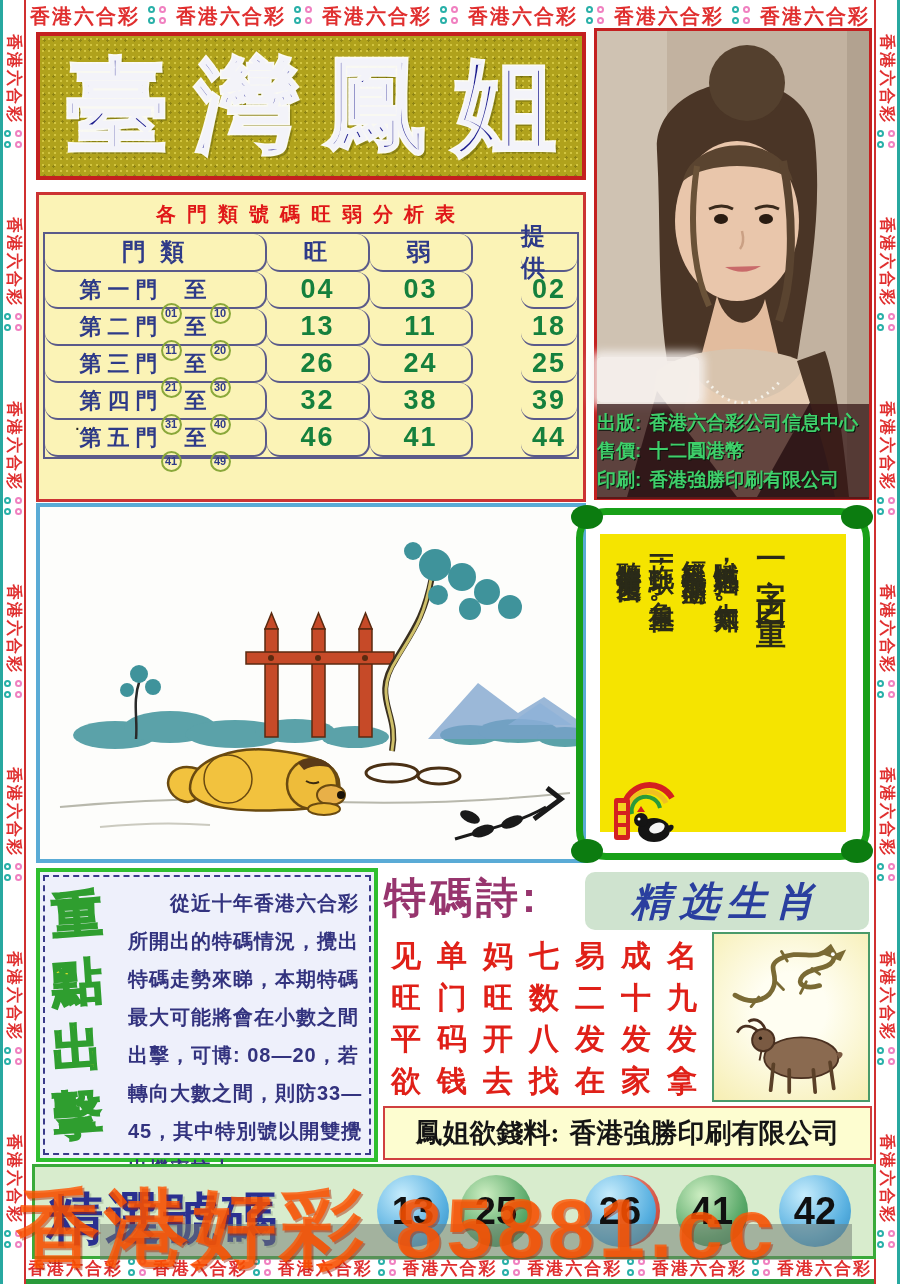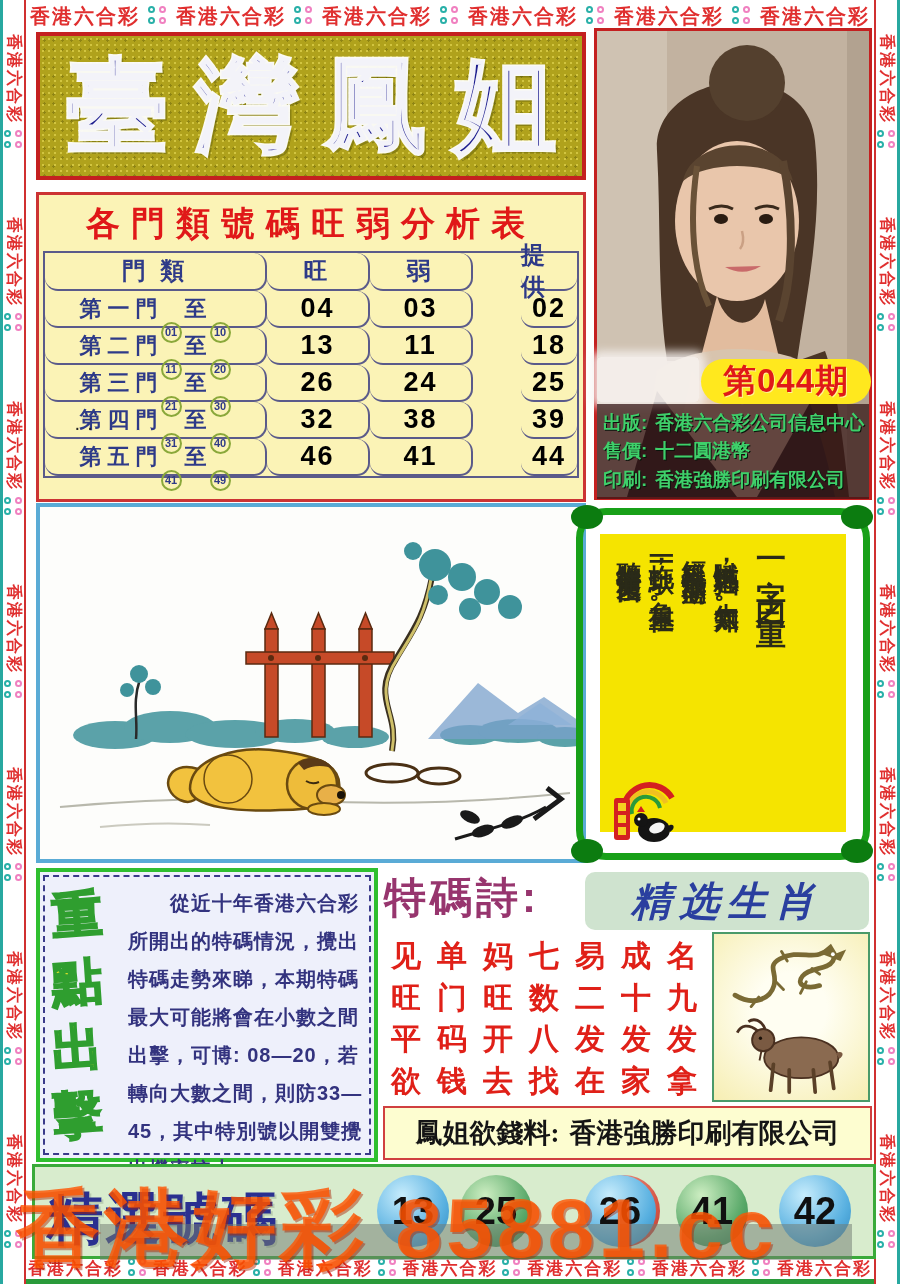--- a/index.html
+++ b/index.html
@@ -27,39 +27,39 @@
   .masthead{left:36px;top:32px;width:550px;height:148px;border:4px solid #c42020;box-sizing:border-box;
     background-color:#b0a21c;
     background-image:radial-gradient(#d2c540 1.2px,transparent 1.4px),radial-gradient(#8e8414 1px,transparent 1.2px);
     background-size:6px 6px,9px 9px;
     display:flex;align-items:center;justify-content:space-between;padding:0 26px;}
   .masthead span{font-size:102px;font-weight:900;color:#1c1c8e;line-height:1;
     -webkit-text-stroke:3px rgba(255,255,255,.95);text-shadow:3px 3px 0 rgba(70,70,0,.35);}
 
   
   .analysis{left:36px;top:192px;width:550px;height:310px;border:3px solid #cc3333;box-sizing:border-box;background:#fbf3b6;}
-  .an-title{margin:6px 0 4px 0;text-align:center;color:#e01818;font-weight:900;font-size:34px;letter-spacing:11px;white-space:nowrap;}
+  .an-title{margin:6px 0 4px 0;text-align:center;color:#e01818;font-weight:900;font-size:20px;letter-spacing:11px;white-space:nowrap;}
   .an-table{margin:0 auto;width:532px;border:2px solid #5a5a8a;display:grid;grid-template-columns:222px 103px 103px 104px;}
   .an-cell{border-right:2px solid #5a5a8a;border-bottom:2px solid #5a5a8a;display:flex;align-items:center;justify-content:center;height:37px;box-sizing:border-box;border-radius:13px;}
   .an-cell:nth-child(4n){border-right:none;margin-left:48px;}
   .an-h{color:#2e3a88;font-weight:900;font-size:24px;letter-spacing:4px;height:38px;}
   .an-label{color:#2e3a88;font-weight:900;font-size:22px;gap:3px;}
   .circ{display:inline-flex;align-items:center;justify-content:center;width:21px;height:21px;border:2px solid #8aa83a;border-radius:50%;font-size:11px;font-weight:bold;color:#2e3a88;box-sizing:border-box;margin-top:47px;}
-  .an-num{color:#000000;font-weight:900;font-size:27px;letter-spacing:2px;}
+  .an-num{color:#15803d;font-weight:900;font-size:27px;letter-spacing:2px;}
   .stray{left:74px;top:416px;color:#222;font-size:20px;letter-spacing:6px;}
 
   
   .illus{left:36px;top:503px;width:550px;height:360px;border:4px solid #5aabd6;box-sizing:border-box;background:#fdfdfb;}
 
   
   .photo{left:594px;top:28px;width:278px;height:472px;border:3px solid #c42020;box-sizing:border-box;overflow:hidden;}
   .blurbox{left:597px;top:357px;width:102px;height:45px;background:rgba(246,241,238,.92);border-radius:4px;box-shadow:0 0 8px 6px rgba(246,241,238,.85);}
   .issue{left:701px;top:359px;width:170px;height:45px;background:#ffe81e;border-radius:23px;display:flex;align-items:center;justify-content:center;
     color:#e01818;font-weight:900;font-size:33px;letter-spacing:1px;text-shadow:1px 1px 0 #fff8;}
-  .pub{left:597px;top:404px;width:272px;height:95px;background:rgba(52,22,22,.74);box-sizing:border-box;padding:5px 6px;display:flex;flex-direction:column;justify-content:space-around;}
+  .pub{left:597px;top:404px;width:272px;height:95px;background:rgba(52,22,22,.74);box-sizing:border-box;padding:5px 0;display:flex;flex-direction:column;justify-content:space-around;}
   .pub-line{display:flex;gap:8px;align-items:center;}
   .pub-line b{color:#3ed06a;font-size:19px;font-weight:900;text-shadow:1px 1px 0 #09140b;white-space:nowrap;}
 
   
   .vframe{left:576px;top:508px;width:294px;height:352px;border:7px solid #18a018;border-radius:30px;box-sizing:border-box;}
   .vdot{width:32px;height:24px;background:#0c7c10;border-radius:50%;}
   .vyellow{left:600px;top:534px;width:246px;height:298px;background:#f5e400;box-sizing:border-box;padding:8px 10px;}
   .vwrap{writing-mode:vertical-rl;text-orientation:upright;height:100%;color:#2a2a18;font-weight:700;}
   .vline{font-size:25px;letter-spacing:3px;margin:0 5px;line-height:1.1;}
   .vtitle{font-size:30px;font-weight:900;letter-spacing:13px;margin:0 10px;padding-block-start:34px;}
@@ -479,21 +479,20 @@
       <path d="M120 265 C130 300 160 300 168 268 L190 360 L95 360 Z" fill="#e2bc9e"></path>
       <path d="M40 466 L60 340 C100 310 190 310 228 345 L250 466 Z" fill="#d8c4ae"></path>
       <path d="M95 340 C120 380 180 380 206 338 L232 466 L70 466 Z" fill="#e6cdb4"></path>
       <path d="M60 360 L140 466 L30 466 Z" fill="#2a2226"></path>
       <path d="M225 350 L250 466 L160 466 Z" fill="#2a2226"></path>
       <path d="M110 350 Q145 395 185 348" stroke="#f5f2ea" stroke-width="3" fill="none" stroke-dasharray="2 5"></path>
       <path d="M200 330 C215 380 230 420 238 466 L252 466 C246 400 236 340 228 320 Z" fill="#4a3526"></path>
     </svg>
   </div>
   <div class="abs blurbox"></div>
-  <div class="abs issue">第044期</div>
   <div class="abs pub">
     <div class="pub-line">
         <b>出版:</b>
         <b>香港六合彩公司信息中心</b>
       </div>
     <div class="pub-line">
         <b>售價:</b>
         <b>十二圓港幣</b>
       </div>
     <div class="pub-line">

